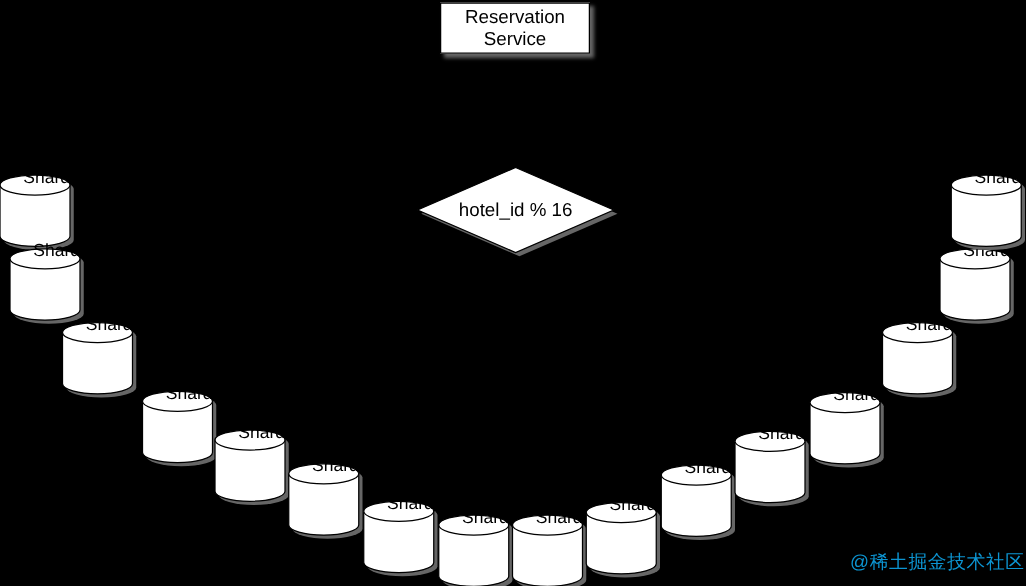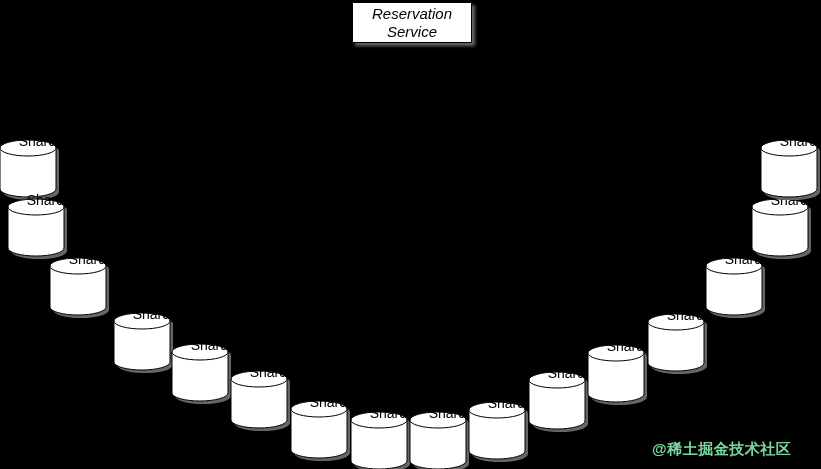--- a/index.html
+++ b/index.html
@@ -24,21 +24,20 @@
     border: 1px solid #000000;
     box-shadow: 3px 3px 3px rgba(120,120,120,0.85);
     display: flex;
     flex-direction: column;
     align-items: center;
     justify-content: center;
     color: #000000;
     font-size: 15px;
     line-height: 18px;
     text-align: center;
-    font-style: italic;
   }
 
   
   .diamond-wrap {
     position: absolute;
   }
   .diamond-wrap svg {
     position: absolute;
     top: 0; left: 0;
     overflow: visible;
@@ -95,20 +94,27 @@
 </head>
 <body>
 
 <div id="stage" style="width: 821px; height: 469px; background: rgb(0, 0, 0);">
 
   <div class="service-box" id="service-box" style="left: 352px; top: 2px; width: 120px; height: 41px;">
     <span>Reservation</span>
     <span>Service</span>
   </div>
 
+  <div class="diamond-wrap" id="router-diamond" style="left: 334px; top: 134px; width: 157px; height: 68px;">
+    <svg id="router-svg" width="163" height="74" viewBox="0 0 163 74">
+        <polygon points="81.5,3 160,37 81.5,71 3,37" fill="#787878" opacity="0.85"></polygon>
+        <polygon points="78.5,0 157,34 78.5,68 0,34" fill="#ffffff" stroke="#000000" stroke-width="1"></polygon>
+      </svg>
+    <div class="diamond-label">hotel_id % 16</div>
+  </div>
 
   <div id="shard-layer">
       <div class="shard" style="left: 0px; top: 140px; width: 56px; height: 57px;">
         <svg class="cyl-svg" width="62" height="63" viewBox="0 0 62 63">
           <path d="M 3 11 A 28 8 0 0 1 59 11 L 59 52 A 28 8 0 0 1 3 52 Z" fill="#787878" opacity="0.85"></path>
           <path d="M 0 8 L 0 49 A 28 8 0 0 0 56 49 L 56 8 Z" fill="#ffffff" stroke="#000000" stroke-width="1"></path>
           <ellipse cx="28" cy="8" rx="28" ry="8" fill="#ffffff" stroke="#000000" stroke-width="1"></ellipse>
         </svg>
         <div class="shard-text" style="top: 10px; height: 47px;">
           <span>Shard</span>
@@ -275,15 +281,15 @@
           <path d="M 0 8 L 0 49 A 28 8 0 0 0 56 49 L 56 8 Z" fill="#ffffff" stroke="#000000" stroke-width="1"></path>
           <ellipse cx="28" cy="8" rx="28" ry="8" fill="#ffffff" stroke="#000000" stroke-width="1"></ellipse>
         </svg>
         <div class="shard-text" style="top: 10px; height: 47px;">
           <span>Shard</span>
           <span>7</span>
         </div>
       </div>
     </div>
 
-  <div class="watermark" id="watermark" style="left: 652px; top: 440px; color: #86efac; font-weight: bold;">@稀土掘金技术社区</div>
+  <div class="watermark" id="watermark" style="left: 680px; top: 440px; color: #0ea5e9;">@稀土掘金技术社区</div>
 
 </div>
 
 </body></html>

